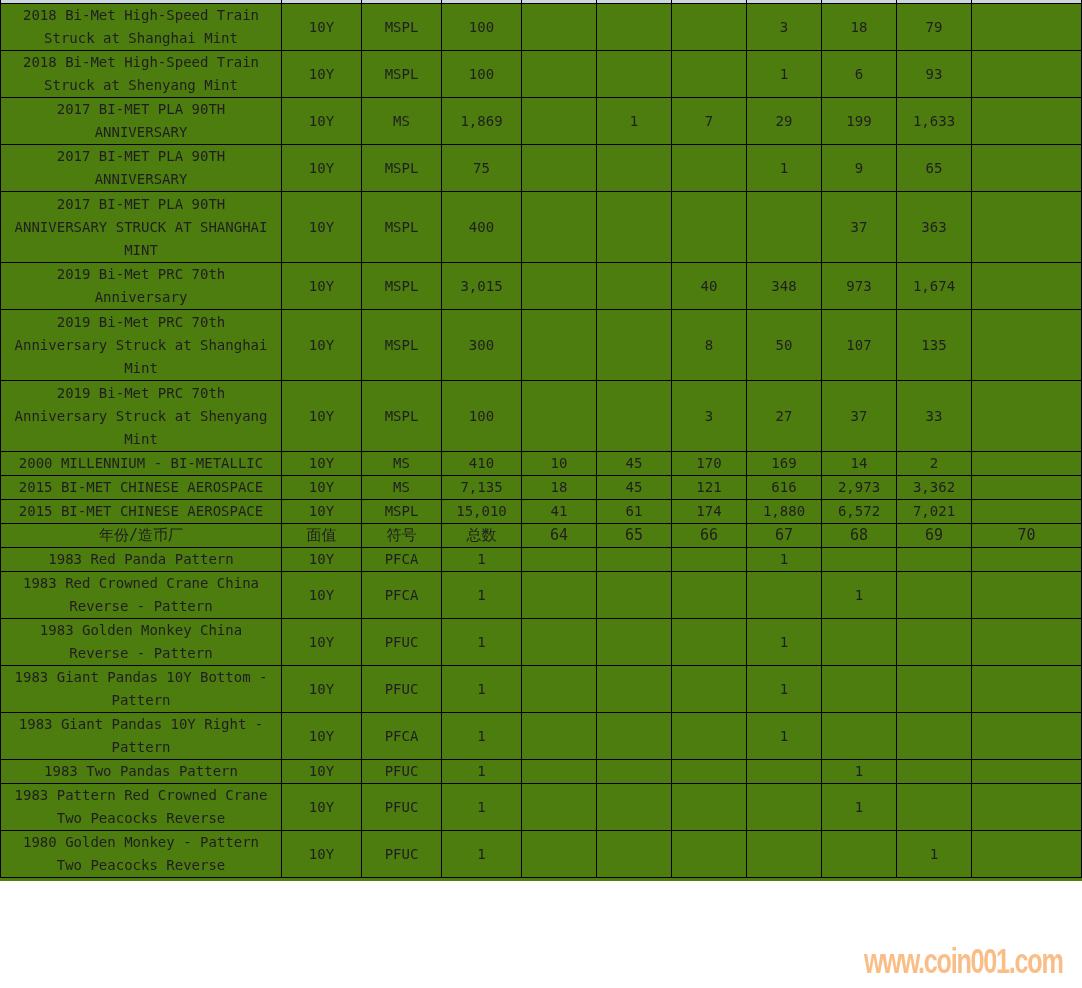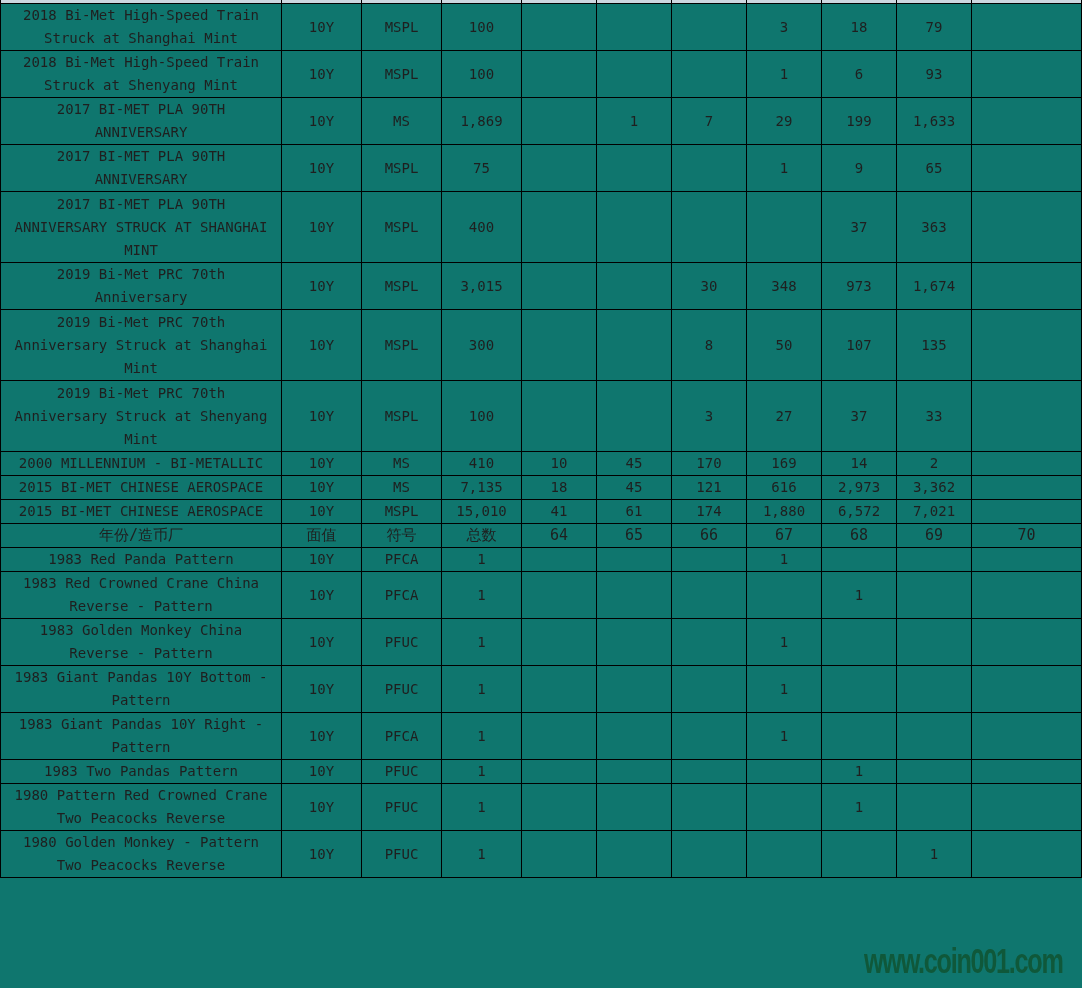--- a/index.html
+++ b/index.html
@@ -3,22 +3,22 @@
 <meta charset="utf-8">
 <style>
   html, body {
     margin: 0; padding: 0;
     width: 1082px; height: 988px;
     overflow: hidden;
     background: #ffffff;
   }
   .page {
     position: relative;
-    width: 1082px; height: 988px;
-    background: #0f766e;
+    width: 1082px; height: 881px;
+    background: #4d7c0f;
   }
   table.pop-table {
     border-collapse: collapse;
     table-layout: fixed;
     width: 1081px;
     font-family: "DejaVu Sans Mono", monospace;
     color: #1f1f1f;
   }
   table.pop-table td, table.pop-table th {
     border: 1px solid #000000;
@@ -164,21 +164,21 @@
           <td></td>
         </tr>
         <tr class="h2">
           <td class="name-cell">2019 Bi-Met PRC 70th
 Anniversary</td>
           <td>10Y</td>
           <td>MSPL</td>
           <td>3,015</td>
           <td></td>
           <td></td>
-          <td>30</td>
+          <td>40</td>
           <td>348</td>
           <td>973</td>
           <td>1,674</td>
           <td></td>
         </tr>
         <tr class="h3">
           <td class="name-cell">2019 Bi-Met PRC 70th
 Anniversary Struck at Shanghai
 Mint</td>
           <td>10Y</td>
@@ -335,21 +335,21 @@
           <td>1</td>
           <td></td>
           <td></td>
           <td></td>
           <td></td>
           <td>1</td>
           <td></td>
           <td></td>
         </tr>
         <tr class="h2">
-          <td class="name-cell">1980 Pattern Red Crowned Crane
+          <td class="name-cell">1983 Pattern Red Crowned Crane
 Two Peacocks Reverse</td>
           <td>10Y</td>
           <td>PFUC</td>
           <td>1</td>
           <td></td>
           <td></td>
           <td></td>
           <td></td>
           <td>1</td>
           <td></td>

